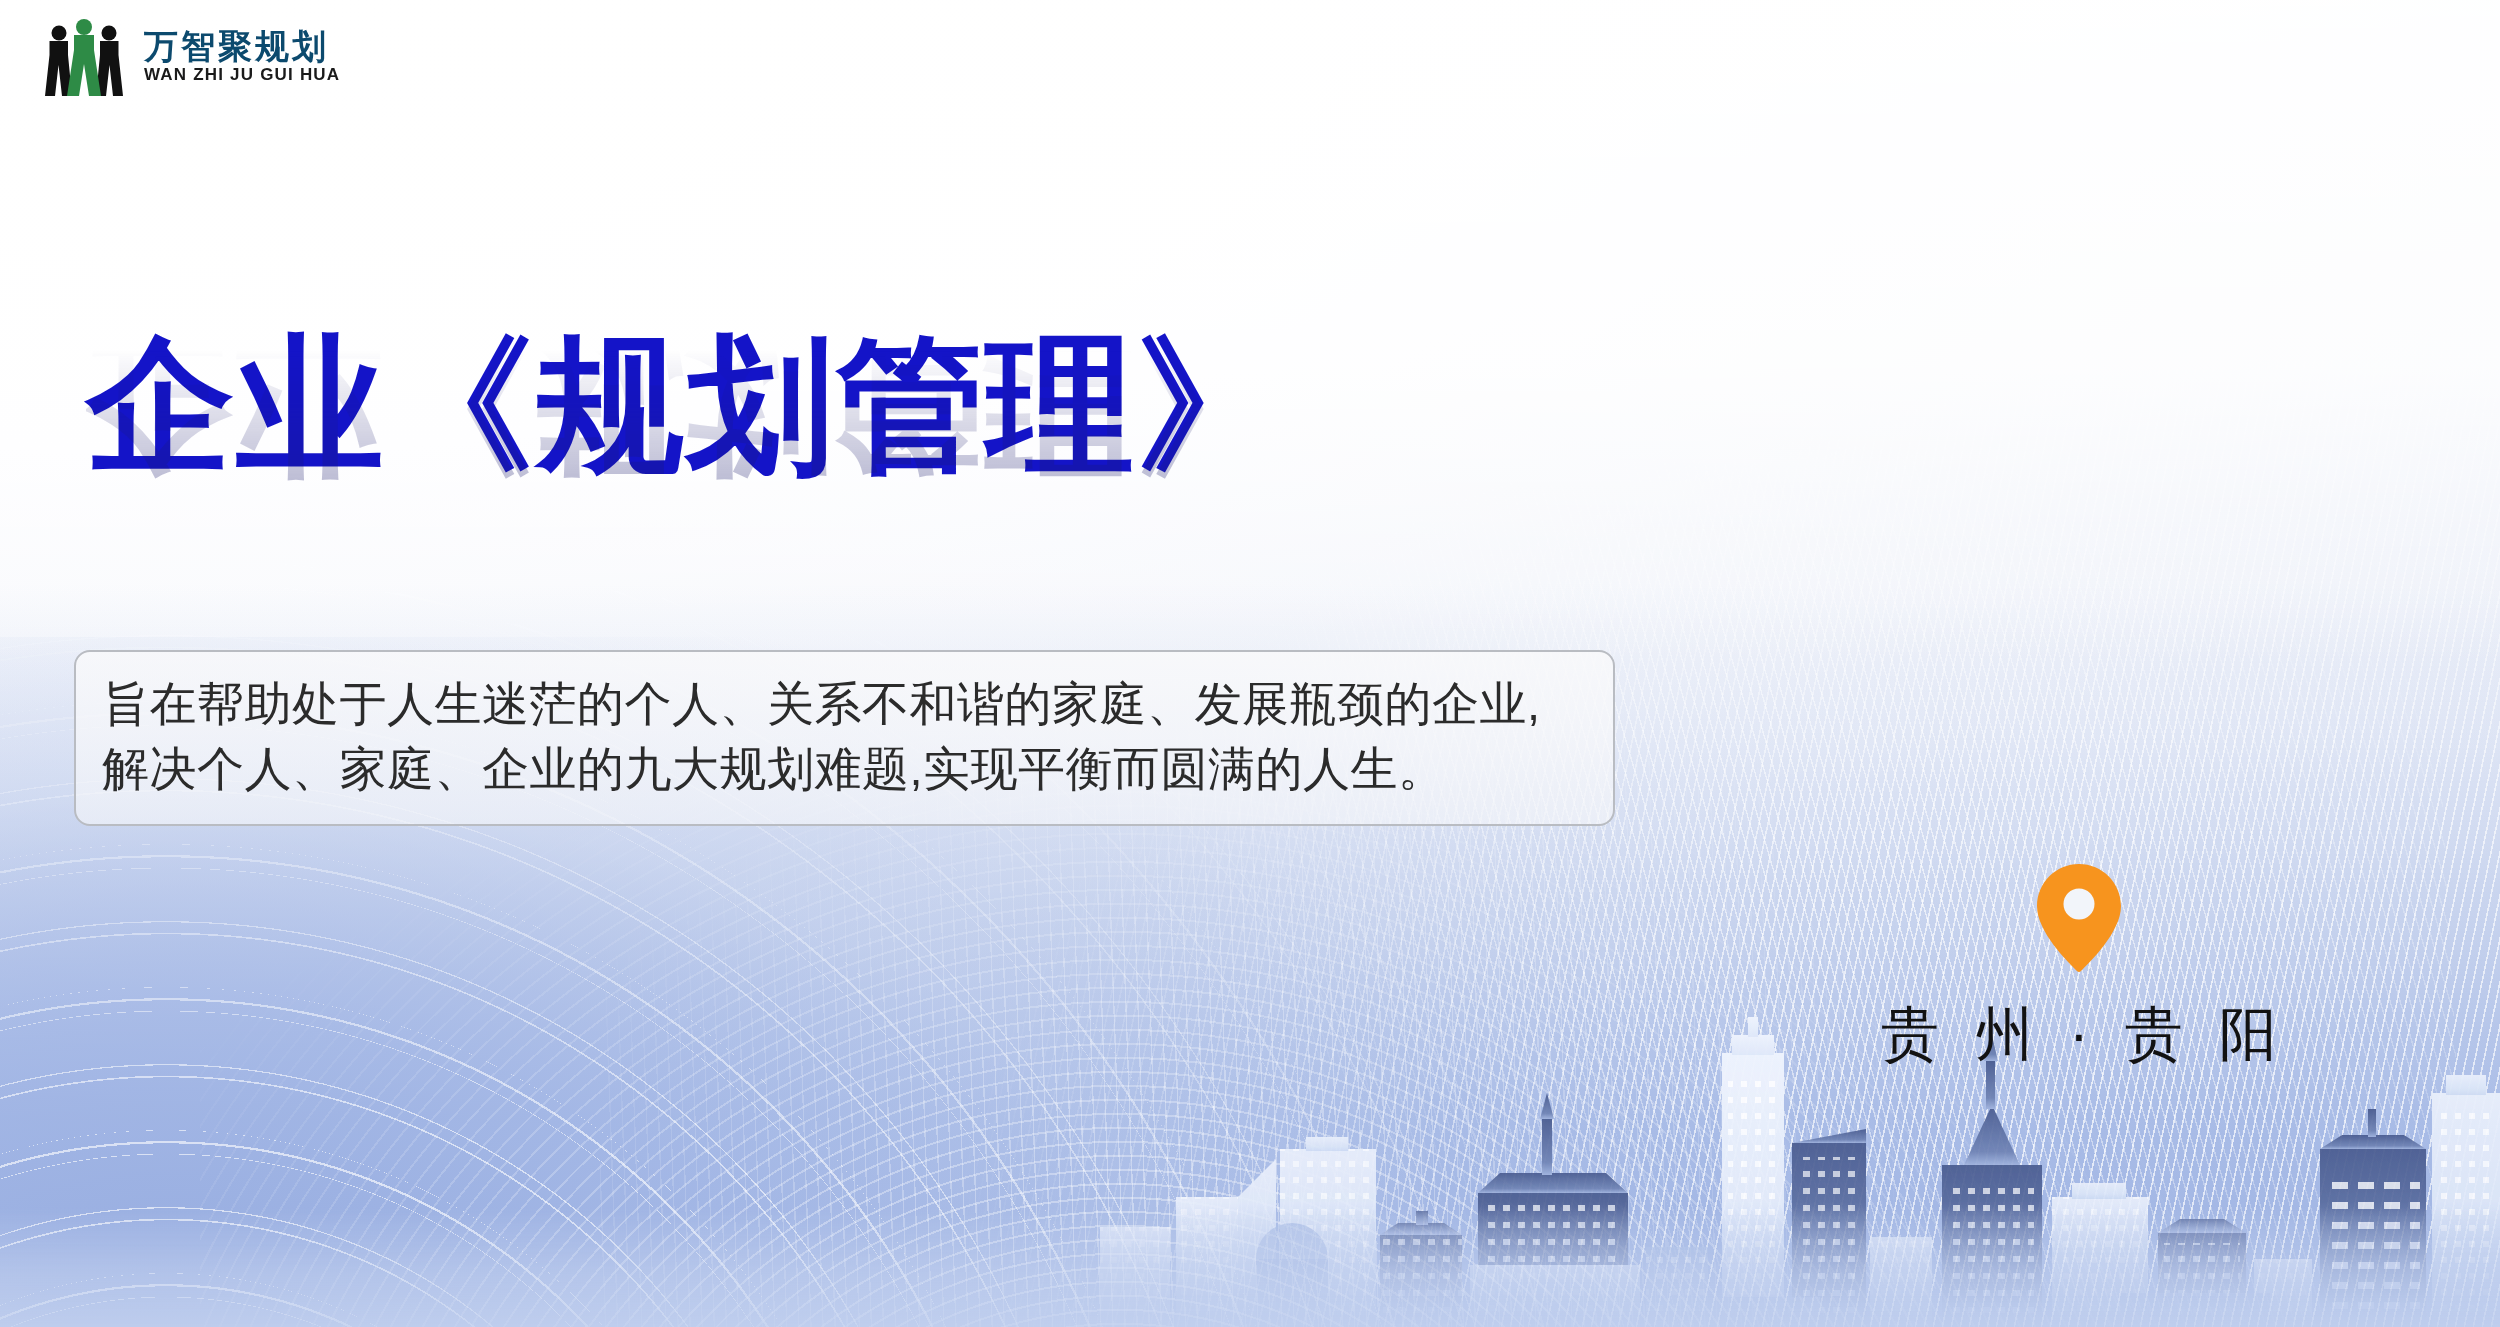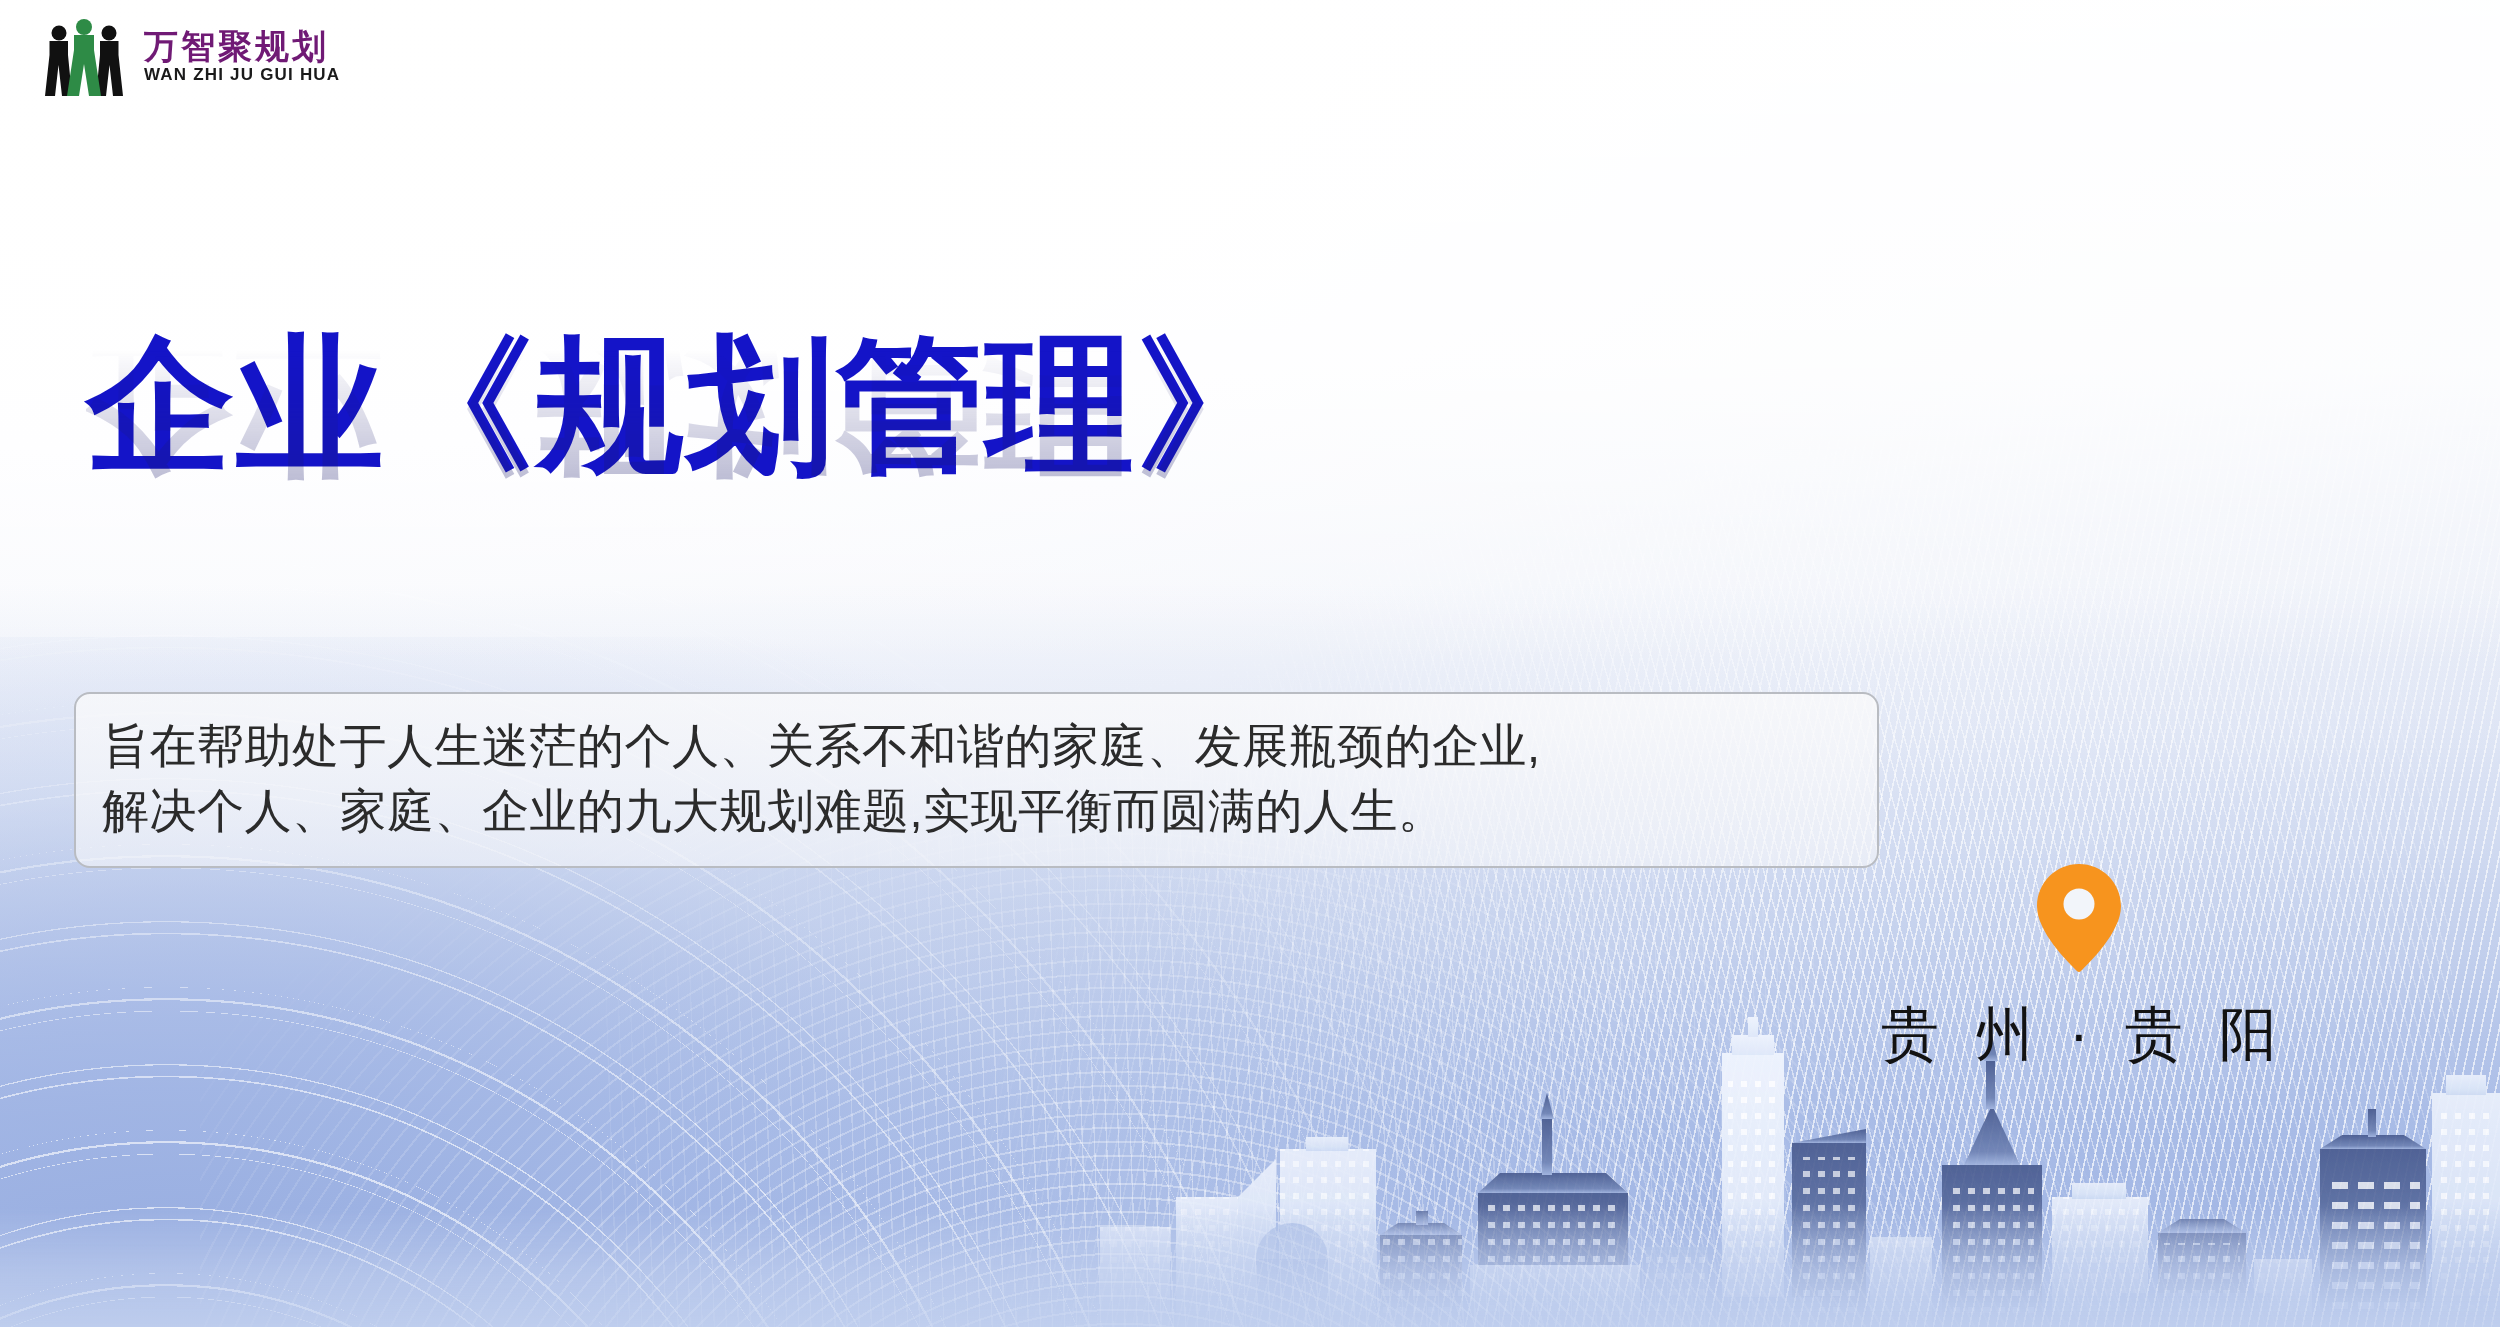--- a/index.html
+++ b/index.html
@@ -165,21 +165,21 @@
     top: 18px;
     display: flex;
     align-items: center;
     gap: 14px;
   }
   .logo-mark { width: 92px; height: 78px; display: block; }
   .logo-text { display: flex; flex-direction: column; justify-content: center; }
   .logo-cn {
     font-size: 34px;
     font-weight: 700;
-    color: #701a75;
+    color: #0c4a6e;
     letter-spacing: 3px;
     line-height: 1.05;
     font-family: "Liberation Serif", "DejaVu Serif", serif;
   }
   .logo-en {
     font-size: 17px;
     font-weight: 700;
     color: #1a1a1a;
     letter-spacing: 1.2px;
     font-family: "Liberation Sans", sans-serif;
@@ -219,27 +219,26 @@
     filter: blur(0.4px) grayscale(0.55);
     pointer-events: none;
     font-family: "Liberation Sans", "DejaVu Sans", sans-serif;
   }
 
   
   .desc-box {
     position: absolute;
     left: 74px;
     top: 650px;
-    width: 1805px;
+    width: 1541px;
     box-sizing: border-box;
     padding: 20px 26px 22px 26px;
     border: 2px solid #b9bcc2;
     border-radius: 16px;
     background: linear-gradient(to bottom, rgba(250,250,251,0.80) 0%, rgba(246,247,250,0.62) 100%);
-    margin-top: 42px;
   }
   .desc-line {
     font-size: 47px;
     font-weight: 400;
     color: #2b2b2b;
     line-height: 1.38;
     letter-spacing: 0.5px;
     white-space: nowrap;
     font-family: "Liberation Sans", "DejaVu Sans", sans-serif;
   }

